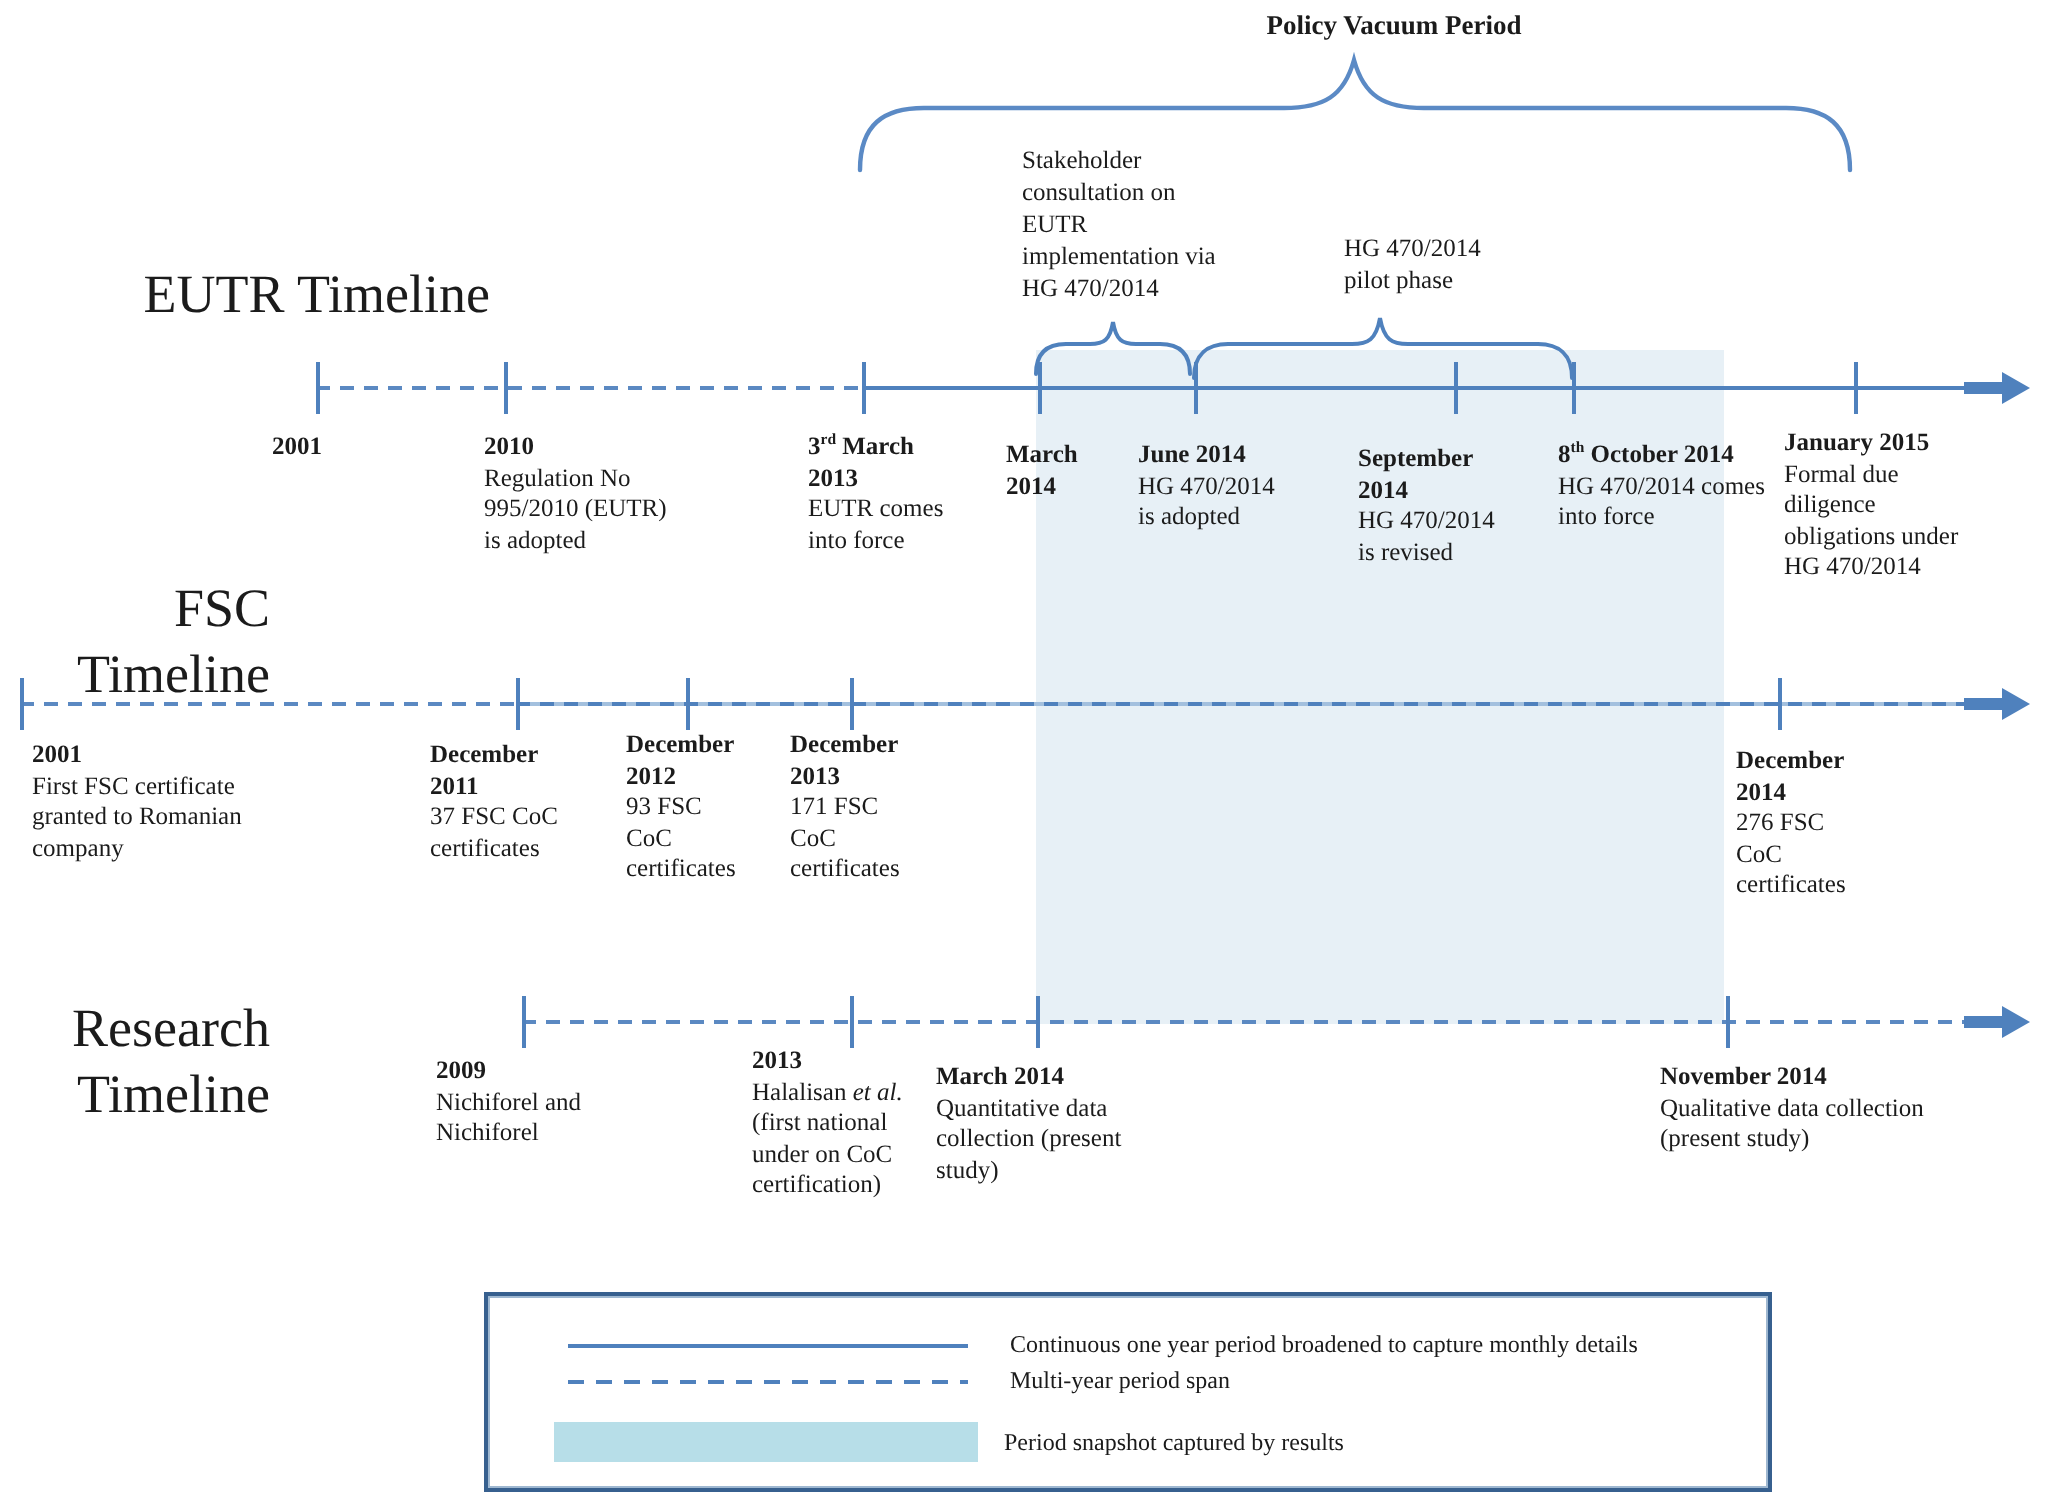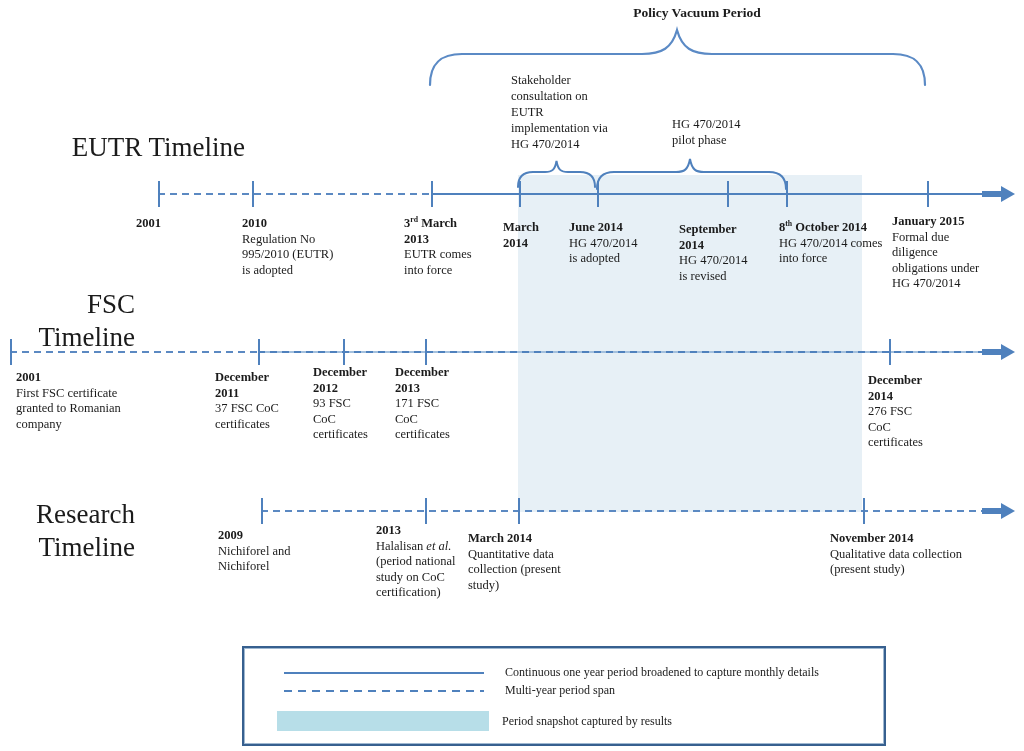--- a/index.html
+++ b/index.html
@@ -144,21 +144,21 @@
     <rect x="0" y="6" width="19" height="6" fill="#4f81bd"></rect>
     <polygon points="19,1 33,9 19,17" fill="#4f81bd"></polygon>
   </svg>
 
   <div class="ev center" style="left:218px;top:528px;width:92px">
     <div class="h">2009</div>
     <div>Nichiforel and Nichiforel</div>
   </div>
   <div class="ev center" style="left:376px;top:523px;width:92px">
     <div class="h">2013</div>
-    <div><span>Halalisan </span><i>et al.</i><span> (period national study on CoC certification)</span></div>
+    <div><span>Halalisan </span><i>et al.</i><span> (first national under on CoC certification)</span></div>
   </div>
   <div class="ev center" style="left:468px;top:531px;width:112px">
     <div class="h">March 2014</div>
     <div>Quantitative data collection (present study)</div>
   </div>
   <div class="ev center" style="left:830px;top:531px;width:142px">
     <div class="h">November 2014</div>
     <div>Qualitative data collection (present study)</div>
   </div>
 

